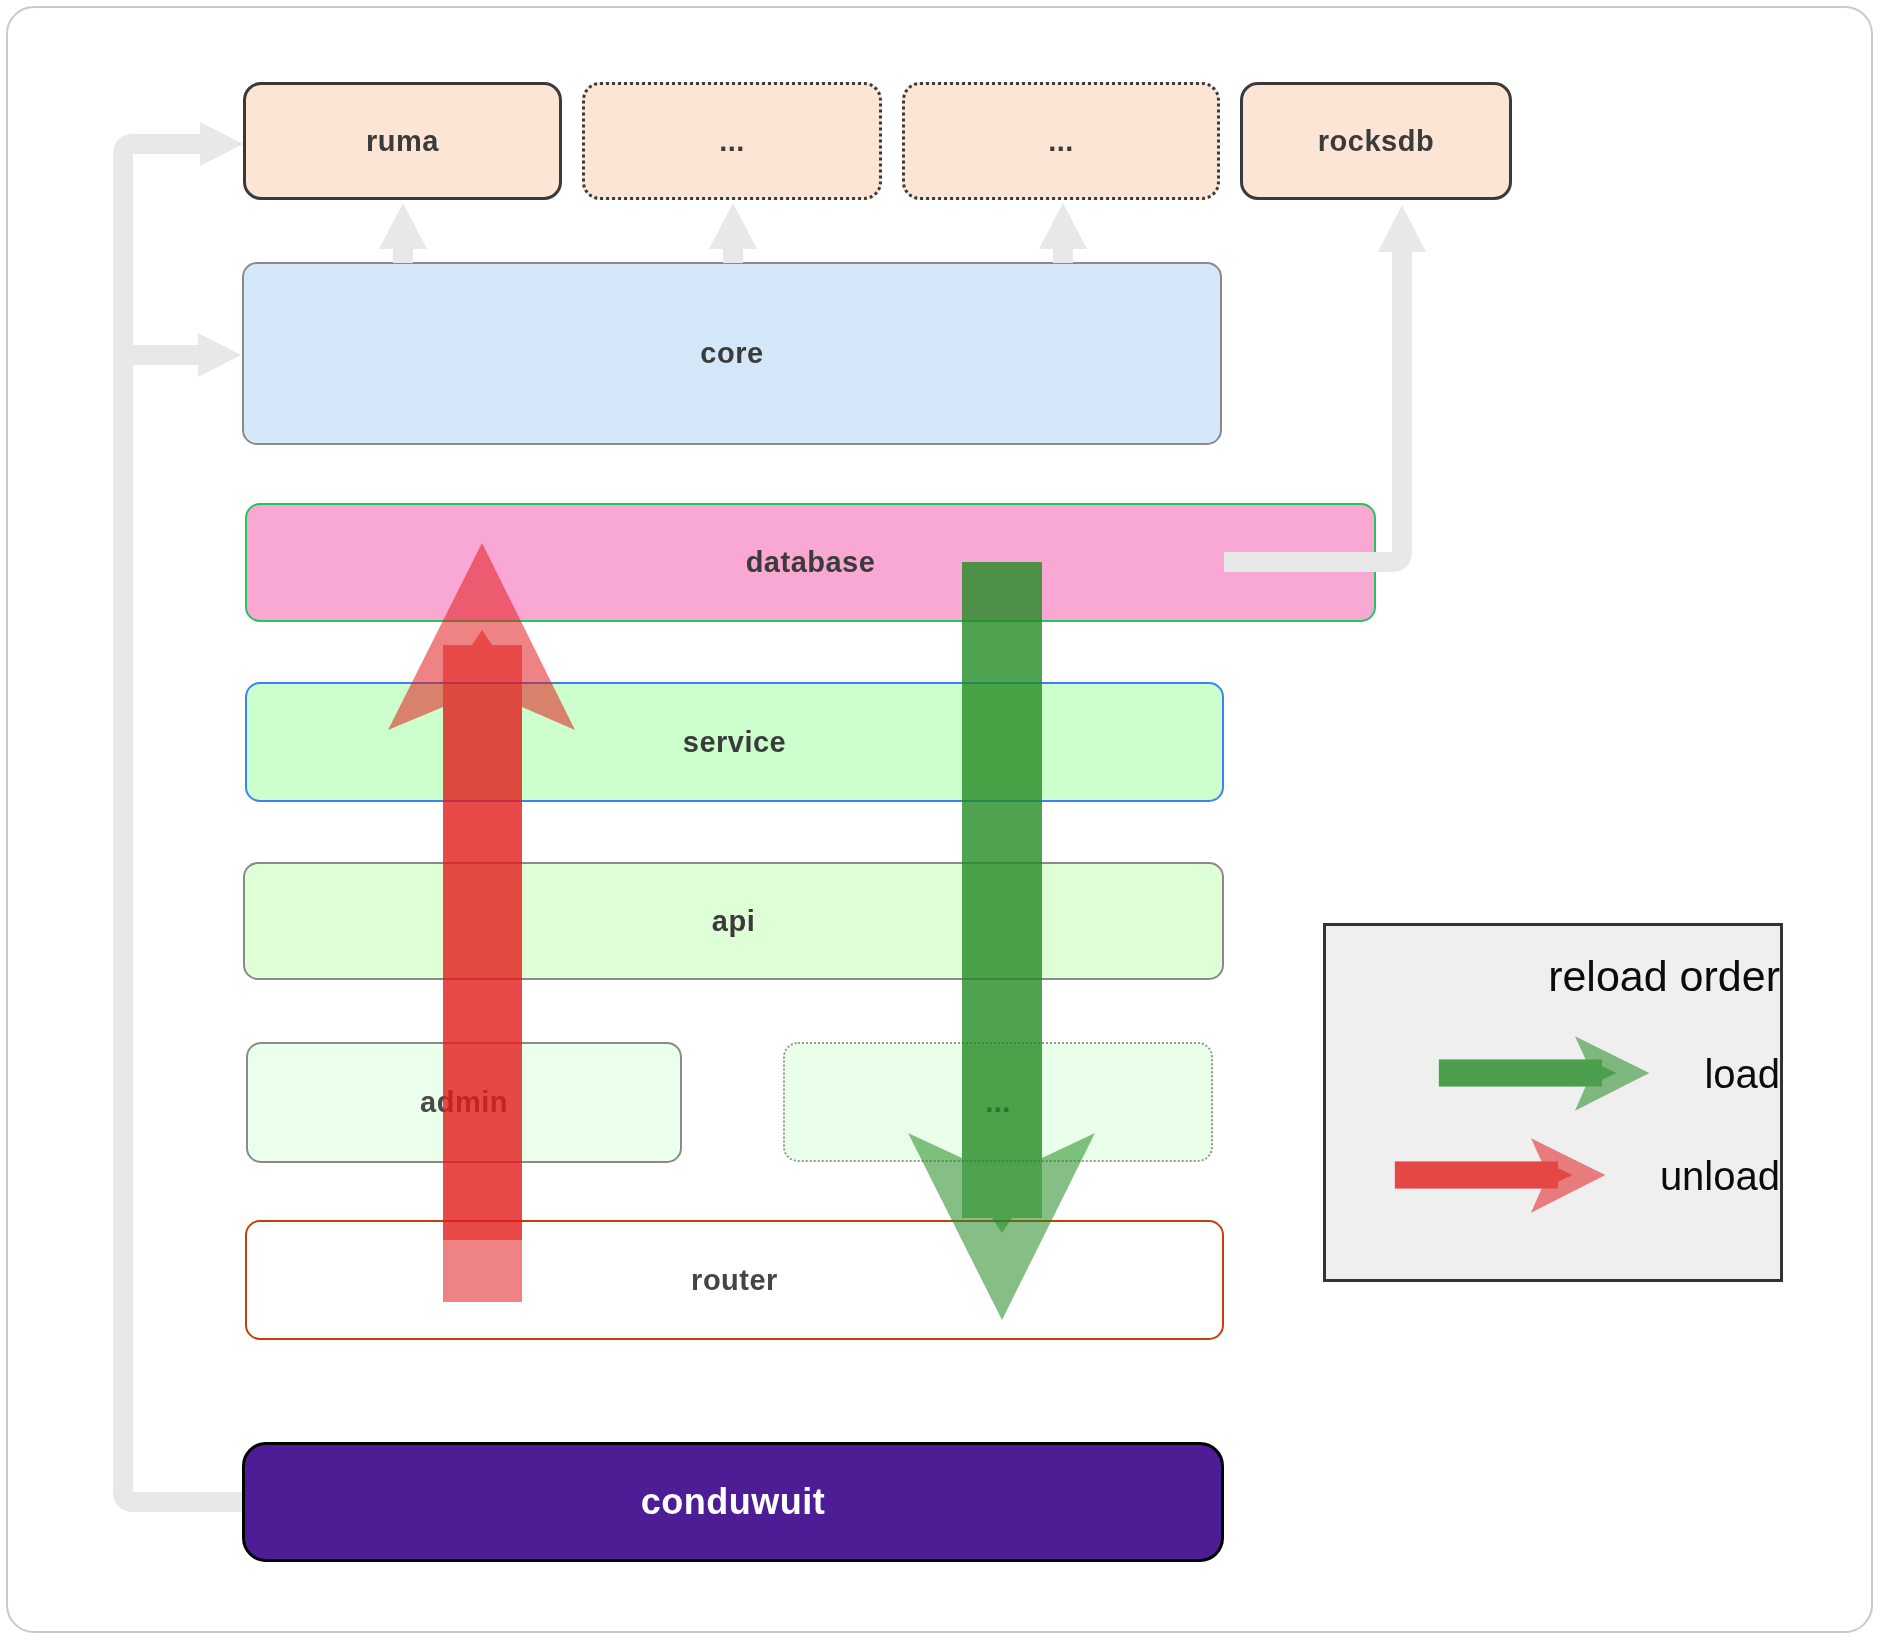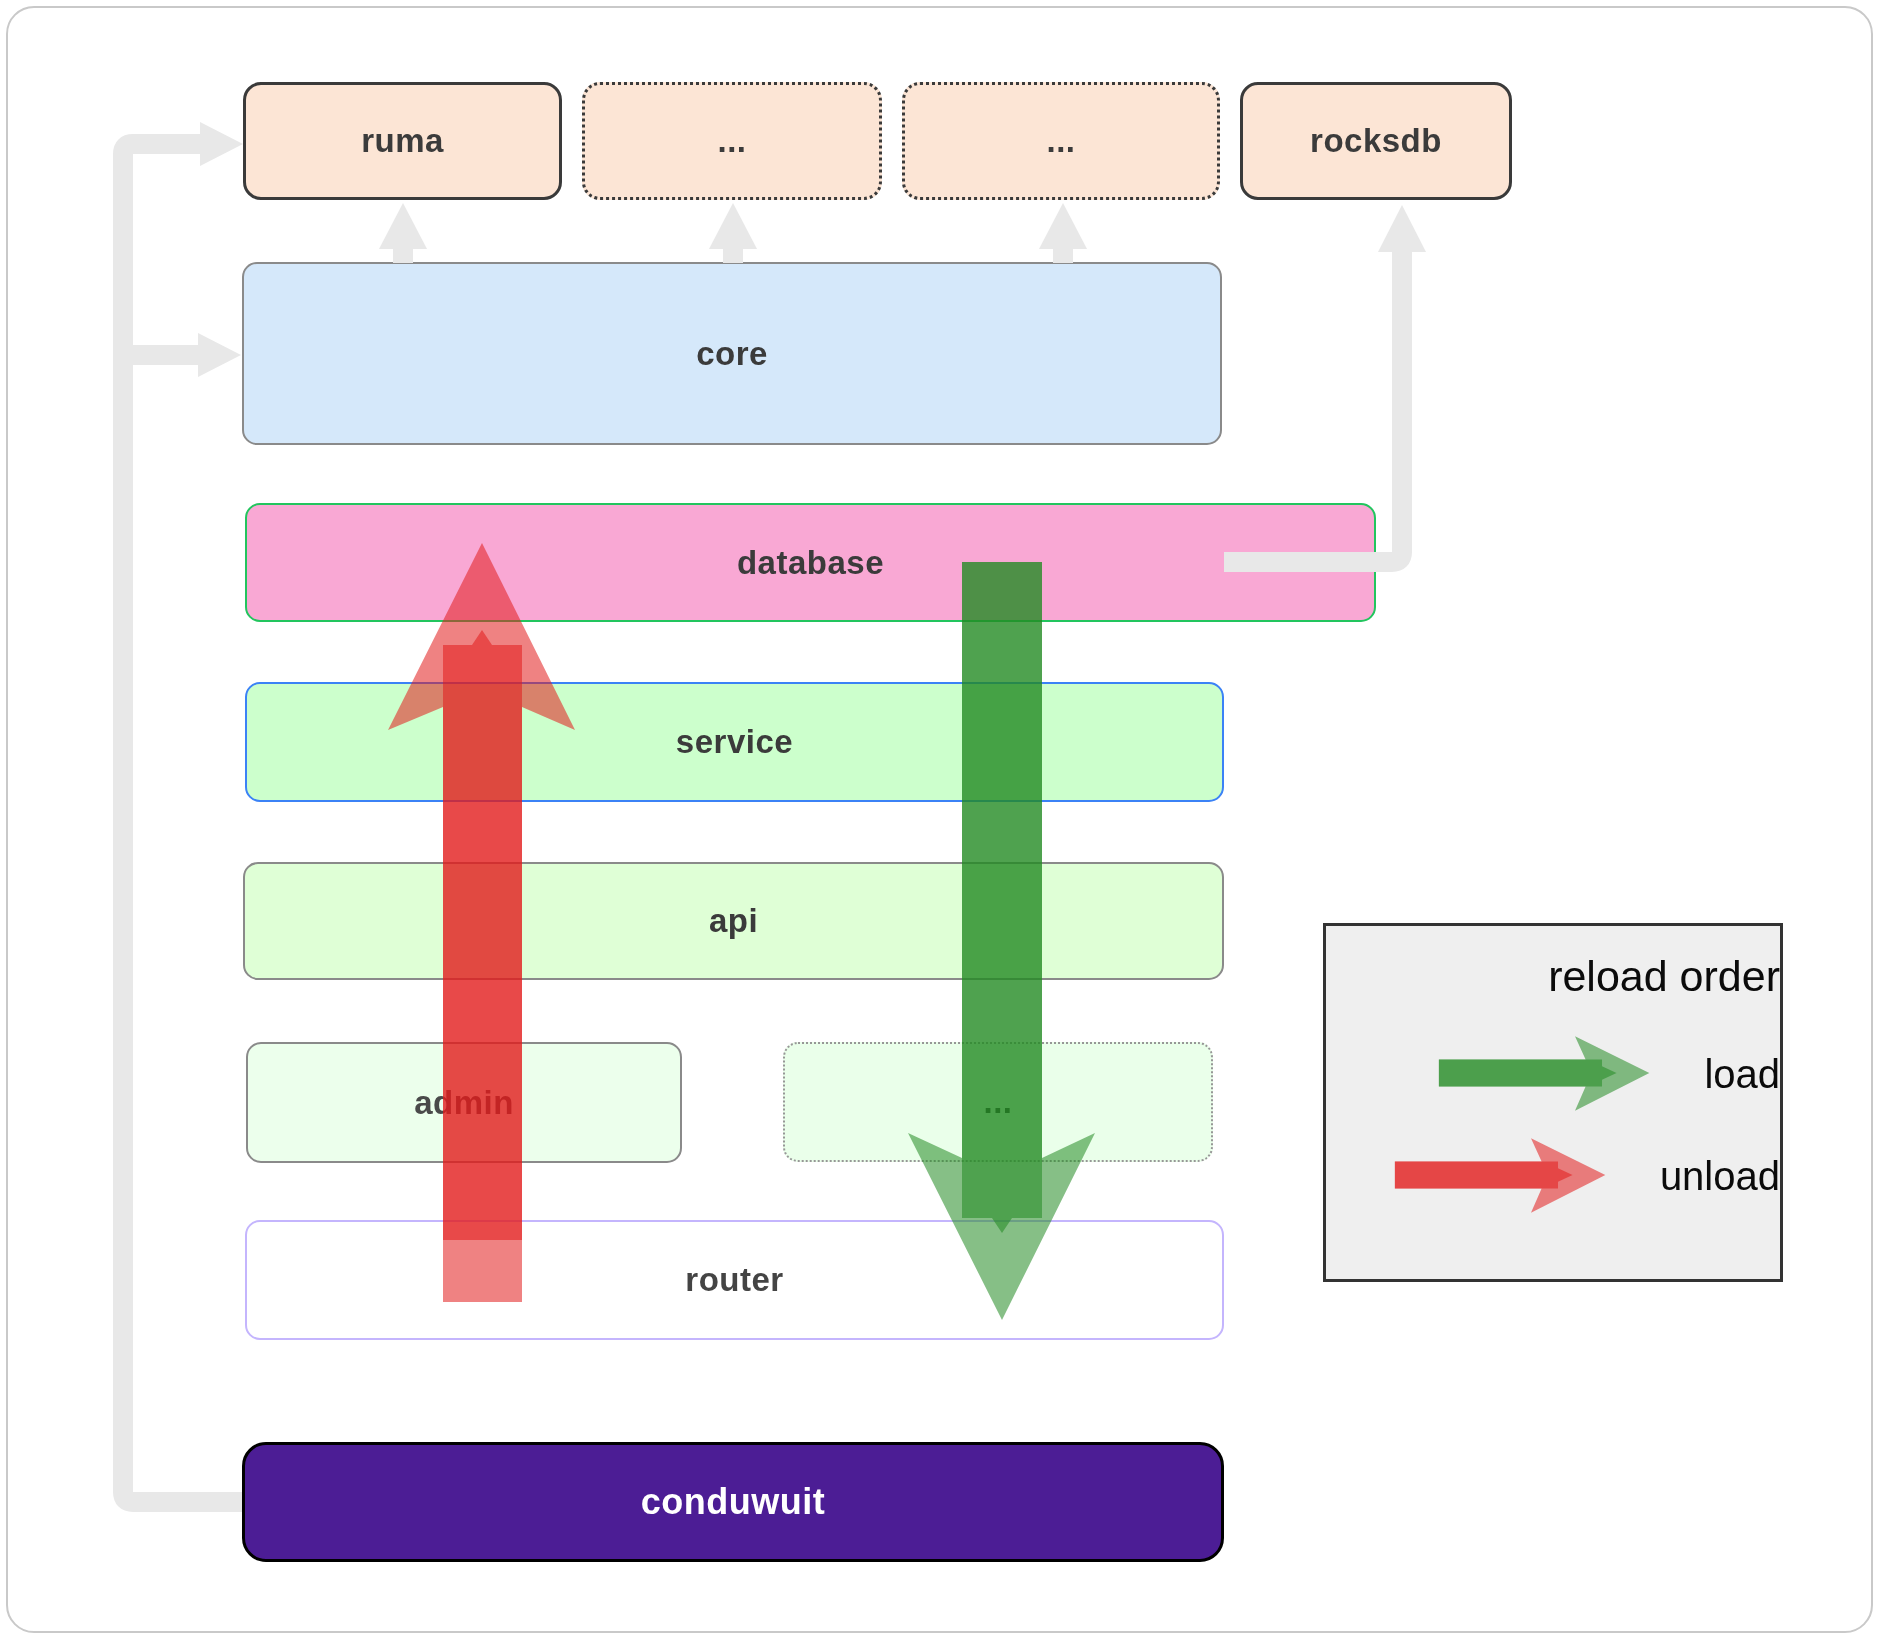--- a/index.html
+++ b/index.html
@@ -1,32 +1,32 @@
 <!DOCTYPE html>
 <html><head>
 <meta charset="utf-8">
 <style>
   html,body{margin:0;padding:0;background:#fff;}
   body{font-family:"Liberation Sans", sans-serif;}
   .canvas{position:relative;width:1883px;height:1643px;background:#ffffff;overflow:hidden;}
   .frame{position:absolute;left:6px;top:6px;width:1867px;height:1627px;border:2px solid #c9c9c9;border-radius:28px;box-sizing:border-box;}
   .node{position:absolute;display:flex;align-items:center;justify-content:center;
-        font-size:33px;font-weight:600;color:#3b3b3b;box-sizing:border-box;
+        font-size:29px;font-weight:600;color:#3b3b3b;box-sizing:border-box;
         border-radius:15px;letter-spacing:.5px;}
   .n-ruma     {left:243px;top:82px;width:319px;height:118px;background:#fce5d5;border:3px solid #3a3a3a;border-radius:18px;}
   .n-dots1    {left:582px;top:82px;width:300px;height:118px;background:#fce5d5;border:3px dotted #3a3a3a;border-radius:18px;}
   .n-dots2    {left:902px;top:82px;width:318px;height:118px;background:#fce5d5;border:3px dotted #3a3a3a;border-radius:18px;}
   .n-rocksdb  {left:1240px;top:82px;width:272px;height:118px;background:#fce5d5;border:3px solid #3a3a3a;border-radius:18px;}
   .n-core     {left:242px;top:262px;width:980px;height:183px;background:#d5e8fa;border:2px solid #8a8a8a;}
   .n-database {left:245px;top:503px;width:1131px;height:119px;background:#f9a8d4;border:2px solid #22c55e;}
   .n-service  {left:245px;top:682px;width:979px;height:120px;background:#ccffcc;border:2px solid #3b82f6;}
   .n-api      {left:243px;top:862px;width:981px;height:118px;background:#dfffd6;border:2px solid #8a8a8a;}
   .n-admin    {left:246px;top:1042px;width:436px;height:121px;background:#ecffec;border:2px solid #8a8a8a;color:#4a4a4a;}
   .n-dotsmid  {left:783px;top:1042px;width:430px;height:120px;background:#eaffea;border:2px dotted #979797;color:#2c2c2c;}
-  .n-router   {left:245px;top:1220px;width:979px;height:120px;background:#ffffff;border:2px solid #c4b5fd;color:#444444;}
+  .n-router   {left:245px;top:1220px;width:979px;height:120px;background:#ffffff;border:2px solid #c2410c;color:#444444;}
   .n-conduwuit{left:242px;top:1442px;width:982px;height:120px;background:#4c1d95;border:3px solid #000;color:#ffffff;border-radius:24px;font-size:36px;}
   .overlay{position:absolute;left:0;top:0;pointer-events:none;}
   .legend{position:absolute;left:1323px;top:923px;width:460px;height:359px;background:#efefef;
           border:3px solid #333;box-sizing:border-box;display:flex;flex-direction:column;align-items:flex-end;}
   .legend-title{margin-top:26px;text-align:center;font-size:43px;color:#0b0b0b;}
   .legend-row{display:flex;align-items:center;margin-left:36px;}
   .legend-row.first{margin-top:34px;}
   .legend-row.second{margin-top:24px;}
   .legend-label{margin-left:46px;font-size:40px;color:#0b0b0b;}
 </style>

